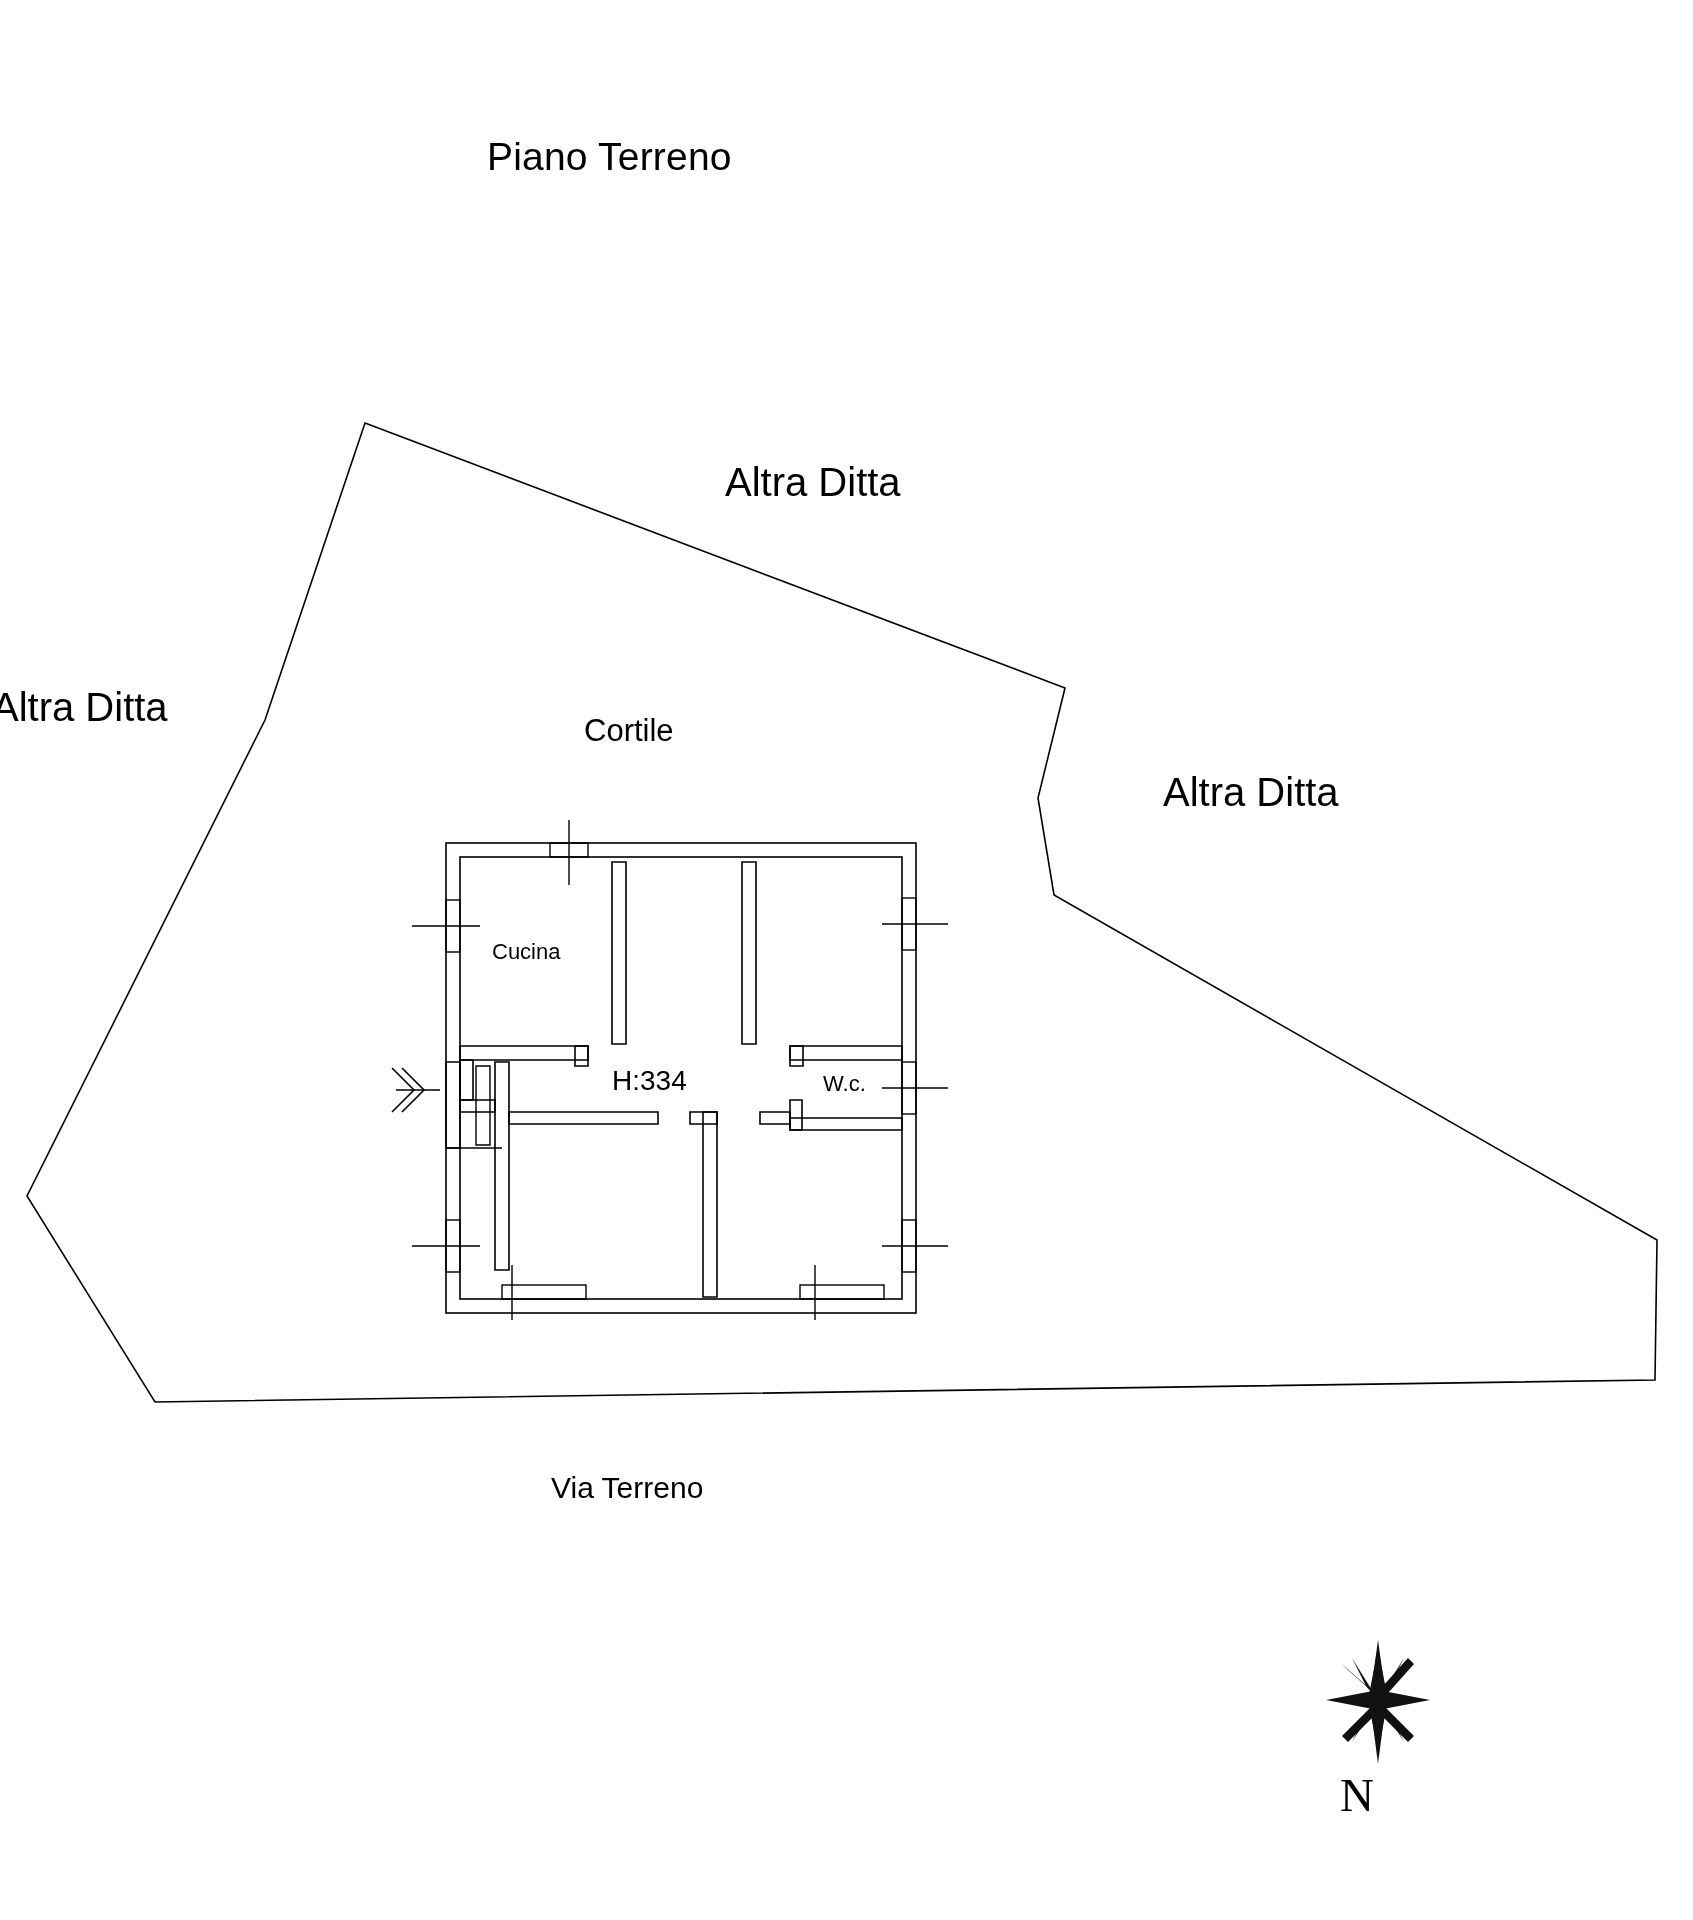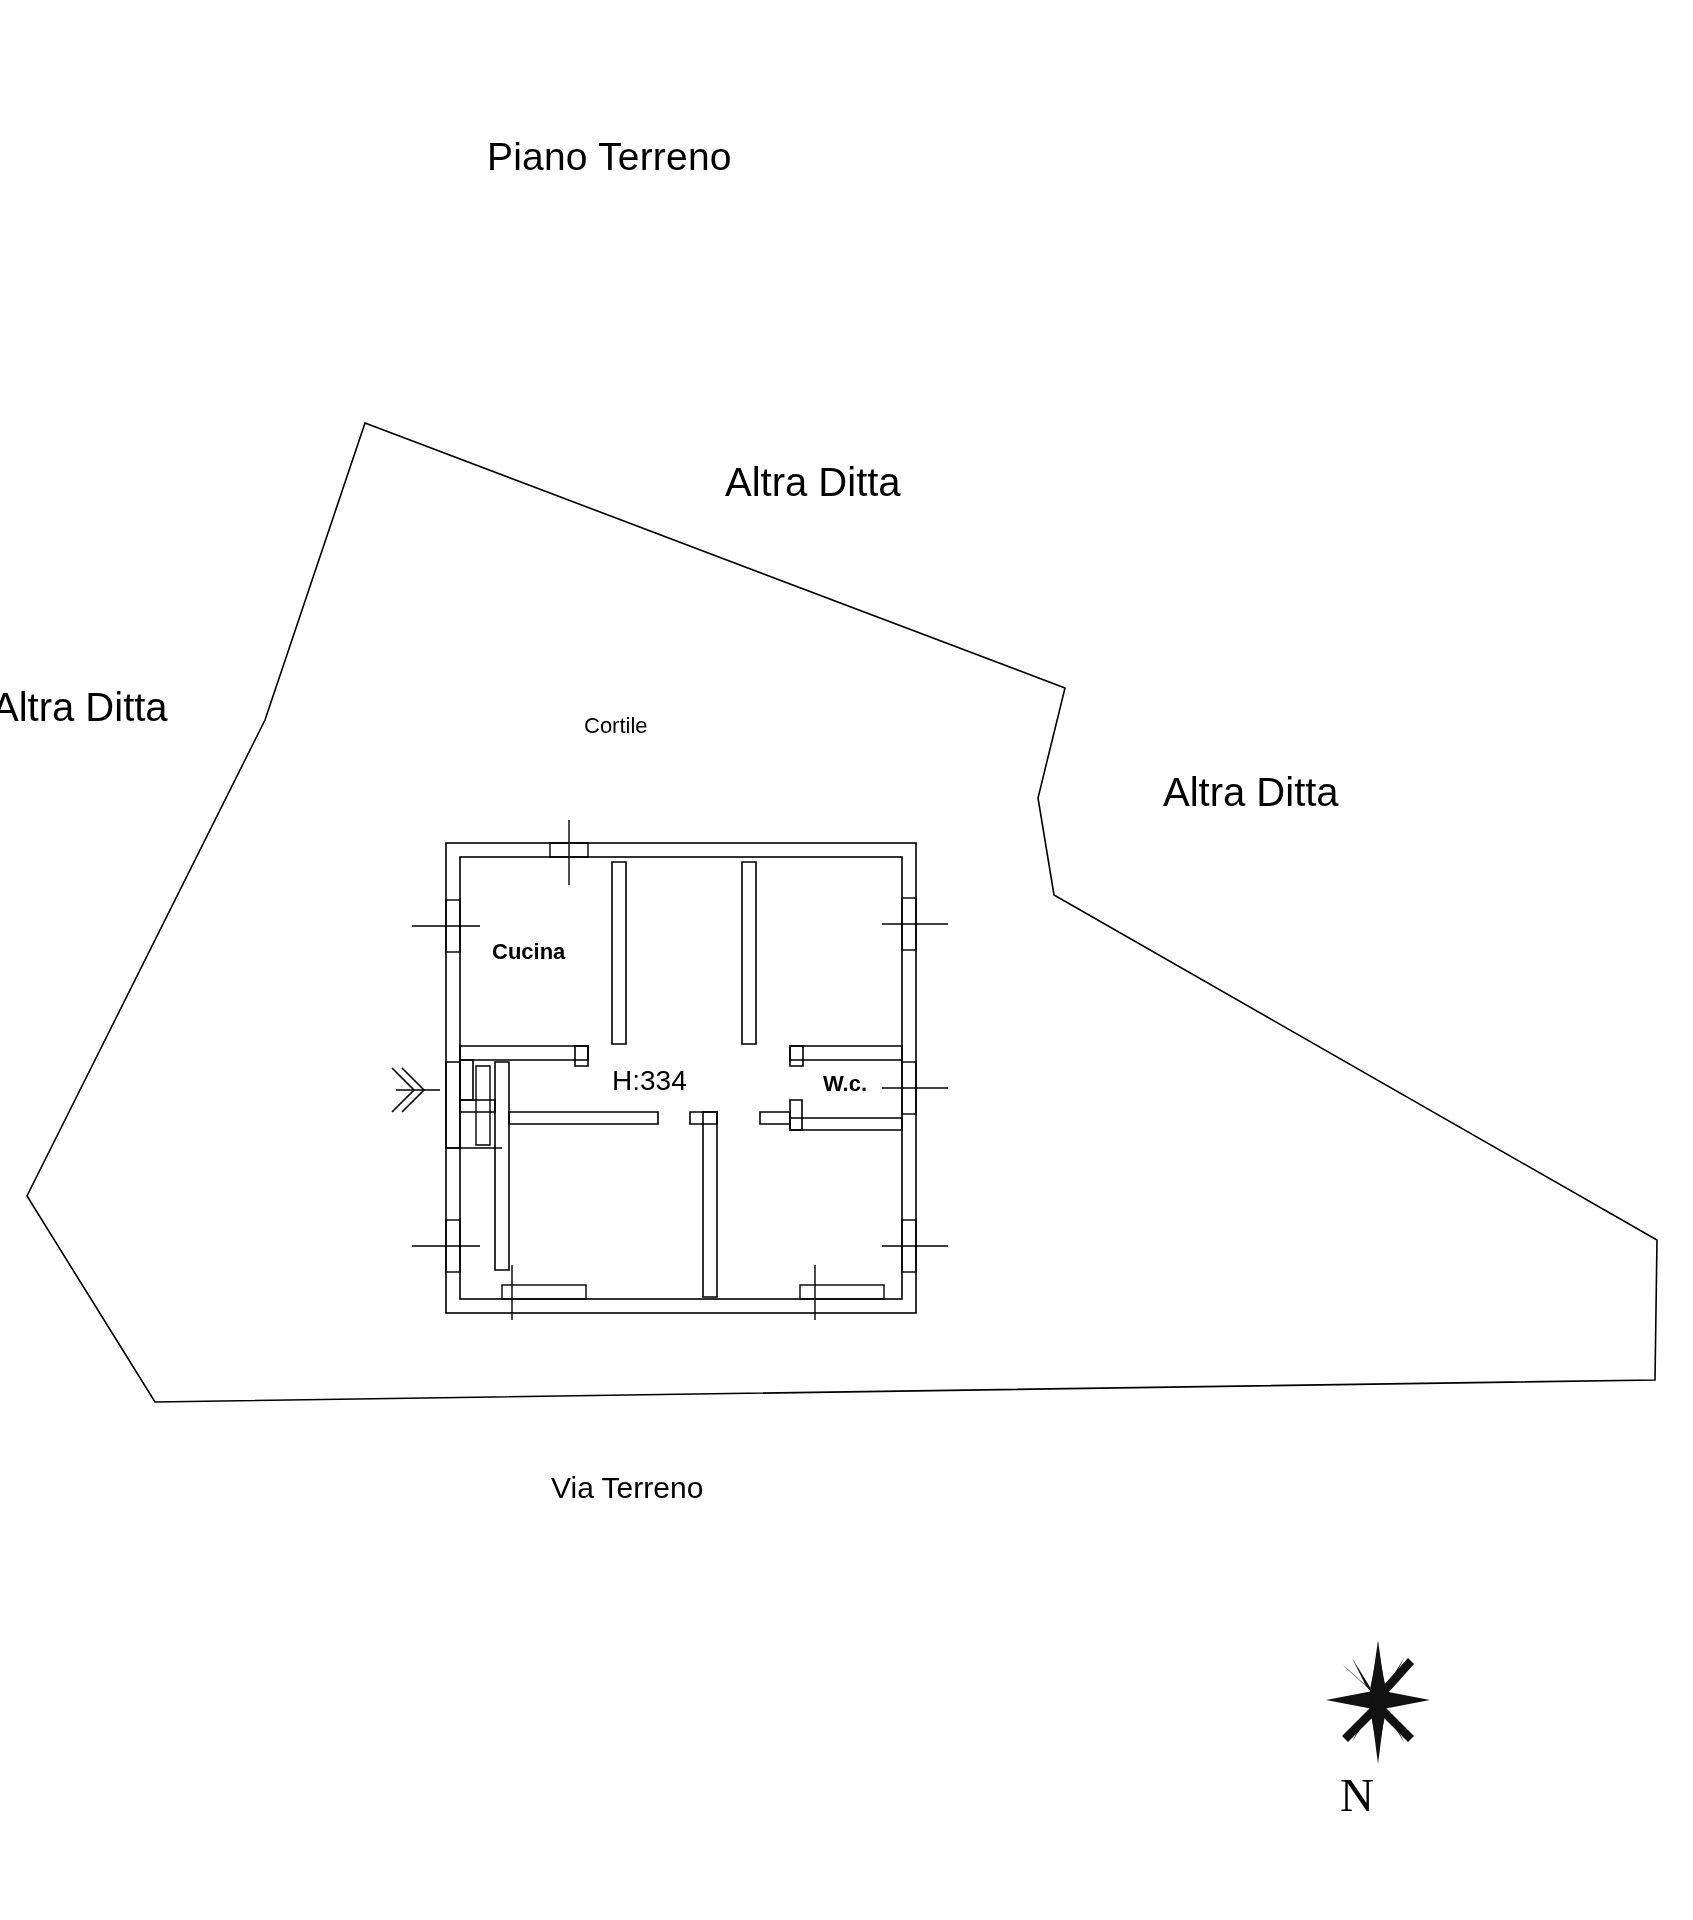--- a/index.html
+++ b/index.html
@@ -34,28 +34,27 @@
     line-height: 1;
   }
   .lbl-title {
     font-size: 39px;
     letter-spacing: 0.2px;
   }
   .lbl-boundary {
     font-size: 40px;
   }
   .lbl-cortile {
-    font-size: 22px;
+    font-size: 31px;
   }
   .lbl-street {
     font-size: 30px;
   }
   .lbl-room {
     font-size: 22px;
-    font-weight: bold;
   }
   .lbl-height {
     font-size: 28px;
   }
   .lbl-north {
     font-family: "Liberation Serif", serif;
     font-size: 47px;
   }
 </style>
 </head>

